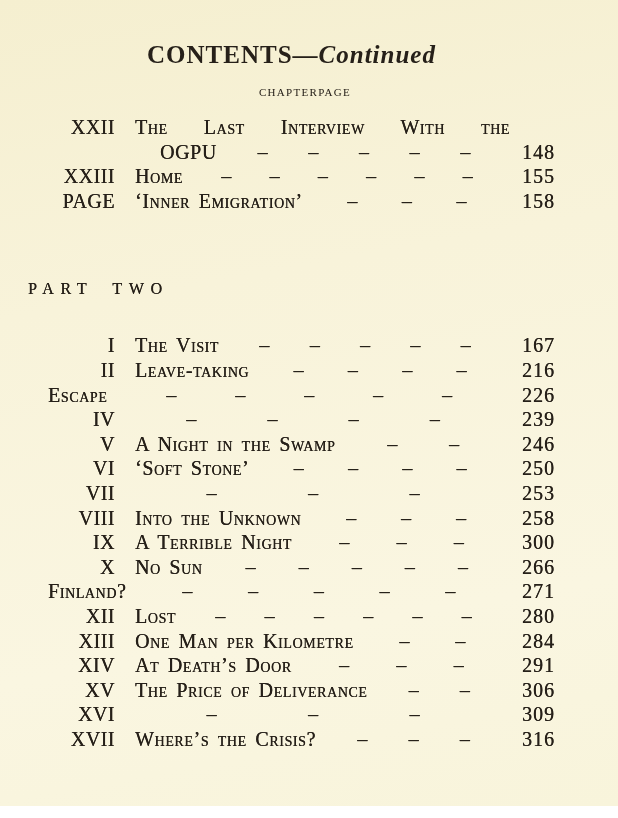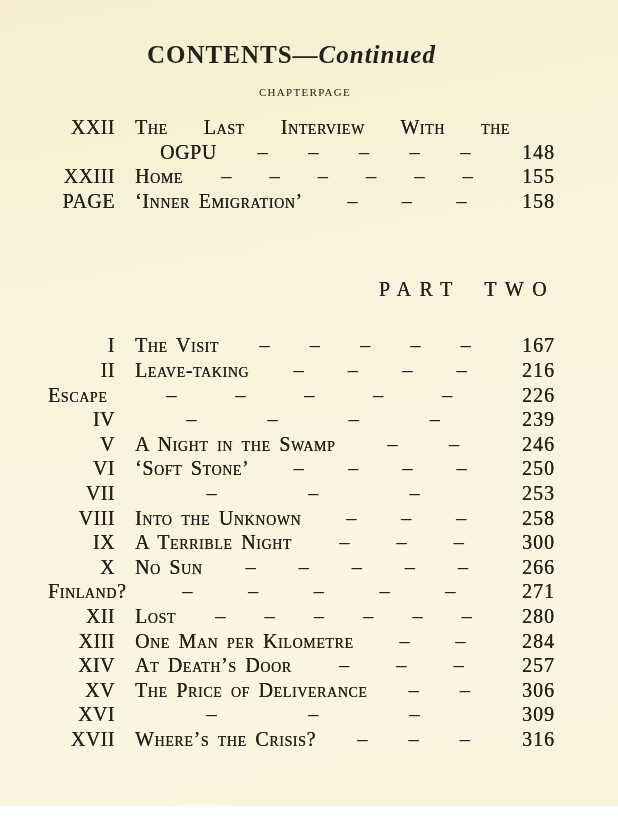--- a/index.html
+++ b/index.html
@@ -63,22 +63,22 @@
     min-width:0;
   }
   .dash{flex:0 0 auto;}
   .pagenum{
     width:44px;flex:0 0 44px;
     text-align:right;
     letter-spacing:1px;
   }
   .part-heading{
     margin-top:63px;
-    text-align:right;
-    font-size:20px;line-height:26px;
+    text-align:left;
+    font-size:16px;line-height:26px;
     letter-spacing:0.42em;word-spacing:0.55em;
     text-shadow:0.2px 0 0 currentColor;
     white-space:nowrap;
   }
   .toc.part-two{margin-top:31px;}
 </style>
 </head>
 <body>
 
 <div class="page">
@@ -277,21 +277,21 @@
           <span class="pagenum">284</span>
         </div>
         <div class="toc-row">
           <span class="numeral">XIV</span>
           <span class="title">At Death’s Door</span>
           <span class="leaders">
             <span class="dash">–</span>
             <span class="dash">–</span>
             <span class="dash">–</span>
           </span>
-          <span class="pagenum">257</span>
+          <span class="pagenum">291</span>
         </div>
         <div class="toc-row">
           <span class="numeral">XV</span>
           <span class="title">The Price of Deliverance</span>
           <span class="leaders">
             <span class="dash">–</span>
             <span class="dash">–</span>
           </span>
           <span class="pagenum">306</span>
         </div>

